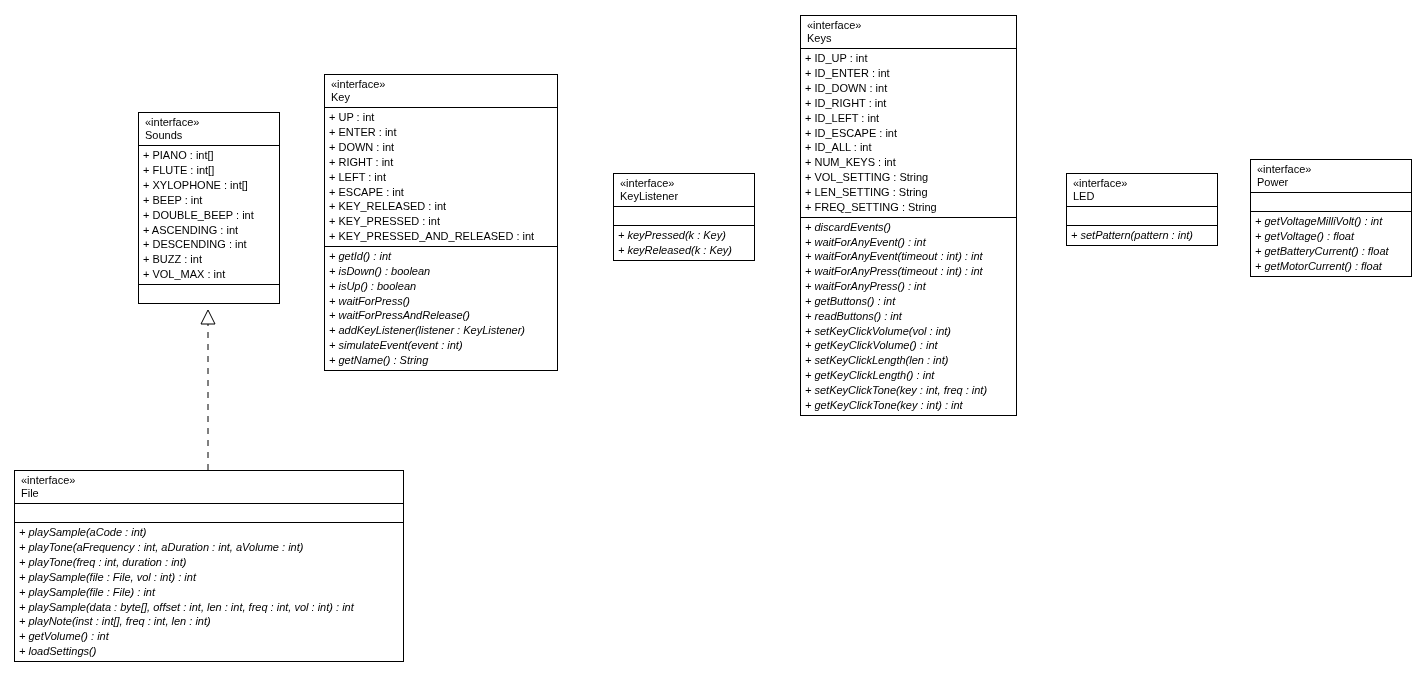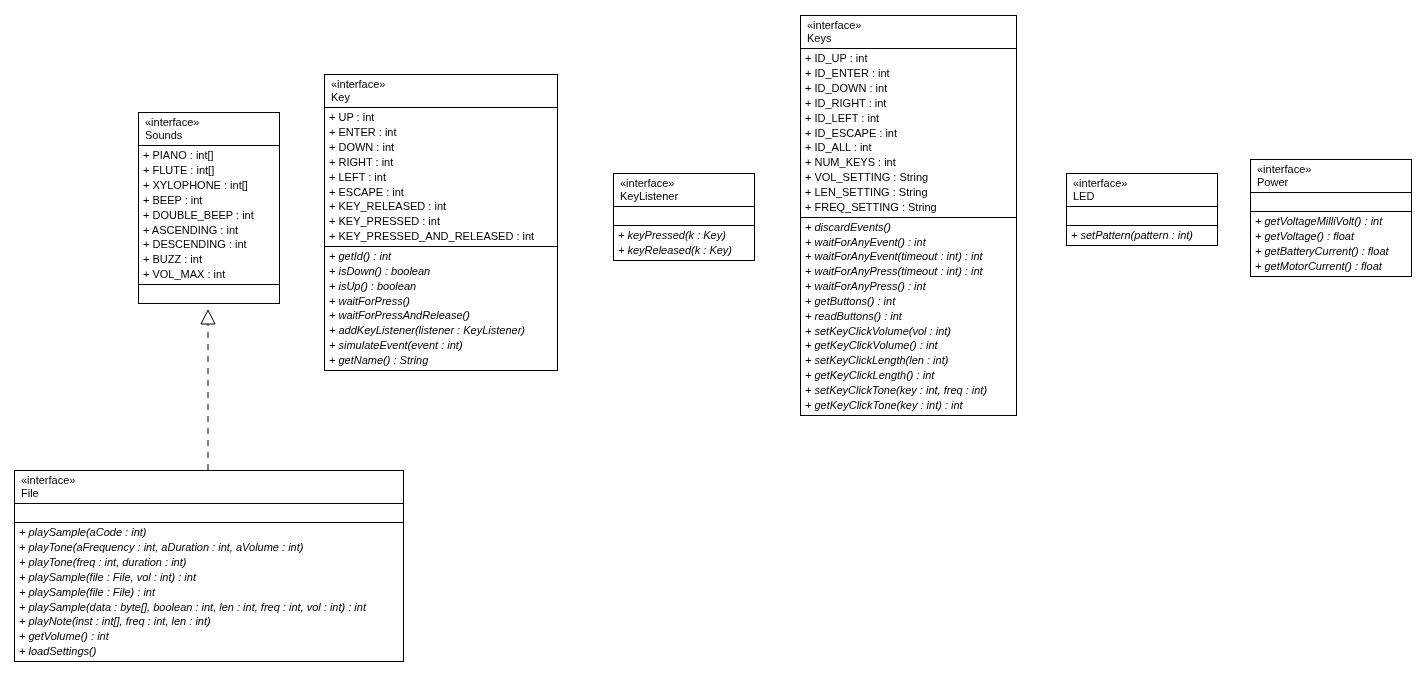--- a/index.html
+++ b/index.html
@@ -172,21 +172,21 @@
     <div>«interface»</div>
     <div>File</div>
   </div>
   <div class="uml-section empty"></div>
   <div class="uml-section last" id="audio-ops">
       <div class="uml-line italic">+ playSample(aCode : int)</div>
       <div class="uml-line italic">+ playTone(aFrequency : int, aDuration : int, aVolume : int)</div>
       <div class="uml-line italic">+ playTone(freq : int, duration : int)</div>
       <div class="uml-line italic">+ playSample(file : File, vol : int) : int</div>
       <div class="uml-line italic">+ playSample(file : File) : int</div>
-      <div class="uml-line italic">+ playSample(data : byte[], boolean : int, len : int, freq : int, vol : int) : int</div>
+      <div class="uml-line italic">+ playSample(data : byte[], offset : int, len : int, freq : int, vol : int) : int</div>
       <div class="uml-line italic">+ playNote(inst : int[], freq : int, len : int)</div>
       <div class="uml-line italic">+ getVolume() : int</div>
       <div class="uml-line italic">+ loadSettings()</div>
     </div>
 </div>
 
 <svg class="arrow" style="left:0; top:0; width:1428px; height:700px;">
   <line x1="208" y1="470" x2="208" y2="324" stroke="#000" stroke-width="1" stroke-dasharray="6,6"></line>
   <polygon points="208,310 201,324 215,324" fill="#fff" stroke="#000" stroke-width="1"></polygon>
 </svg>

